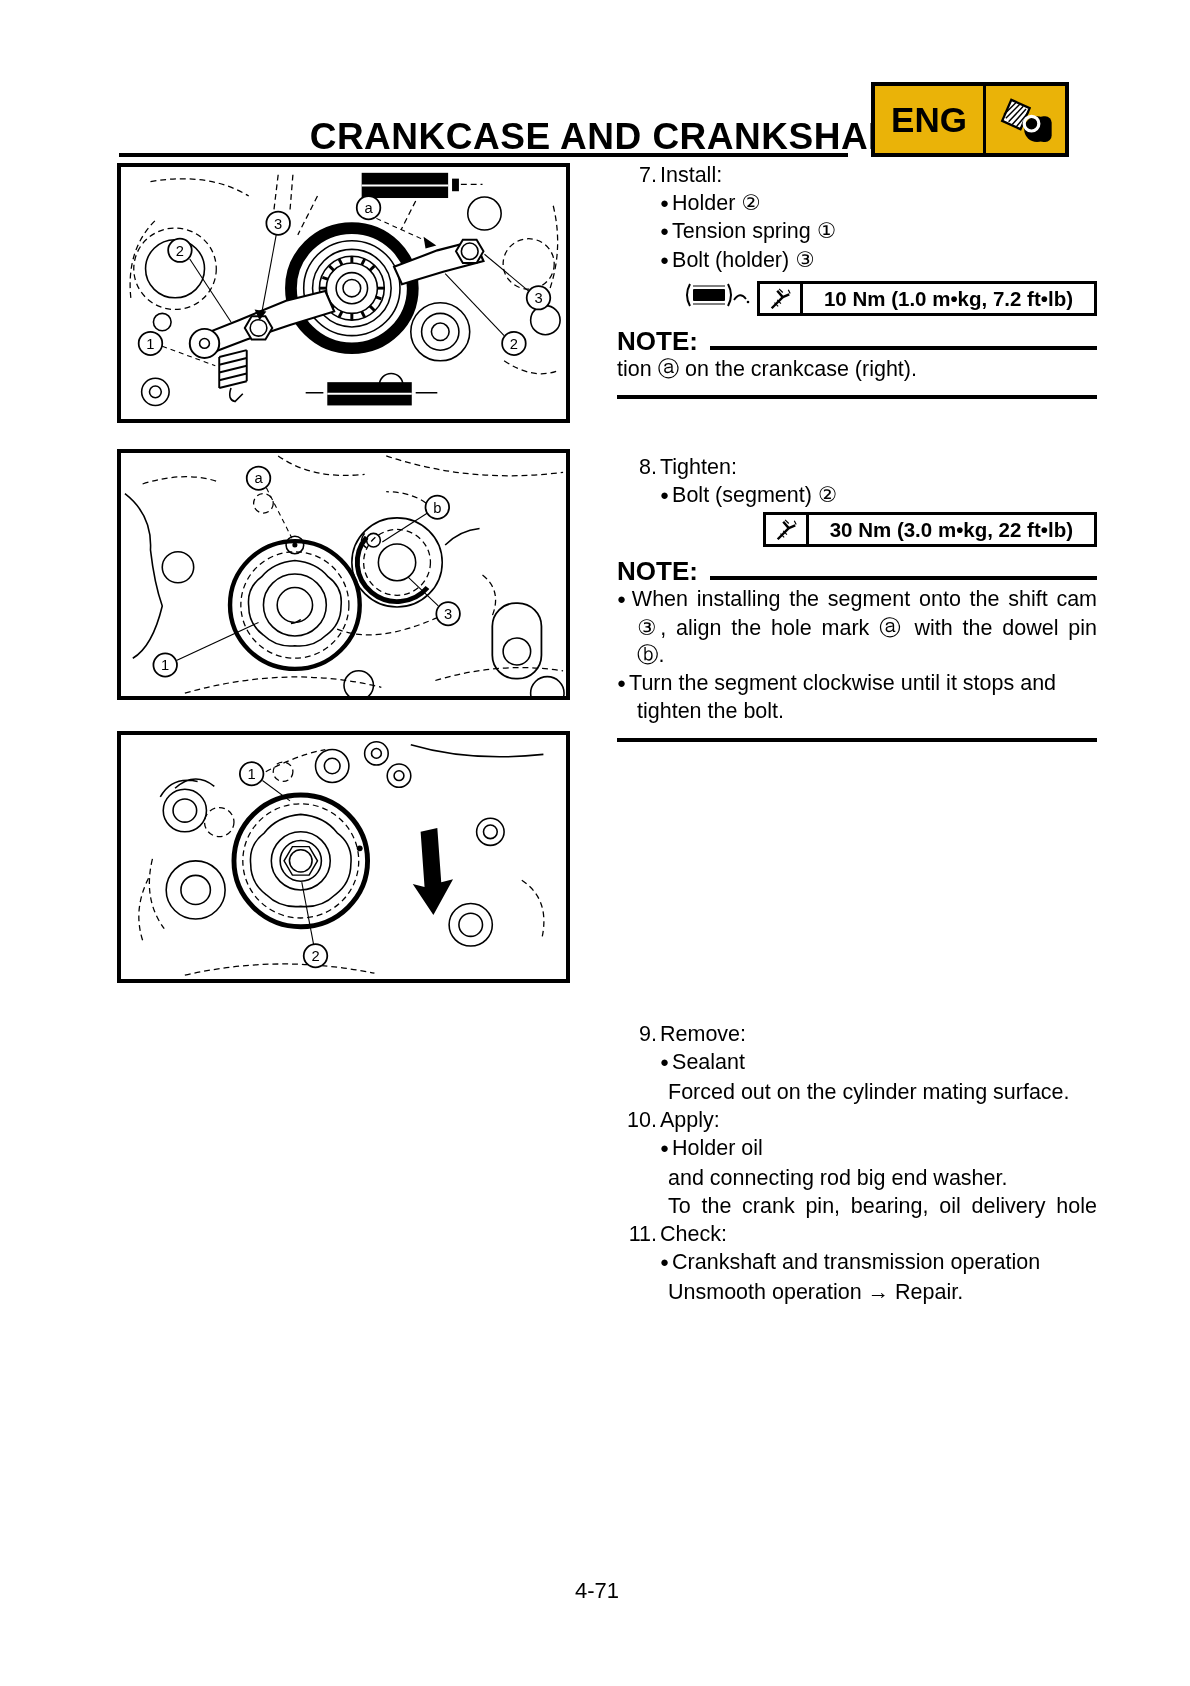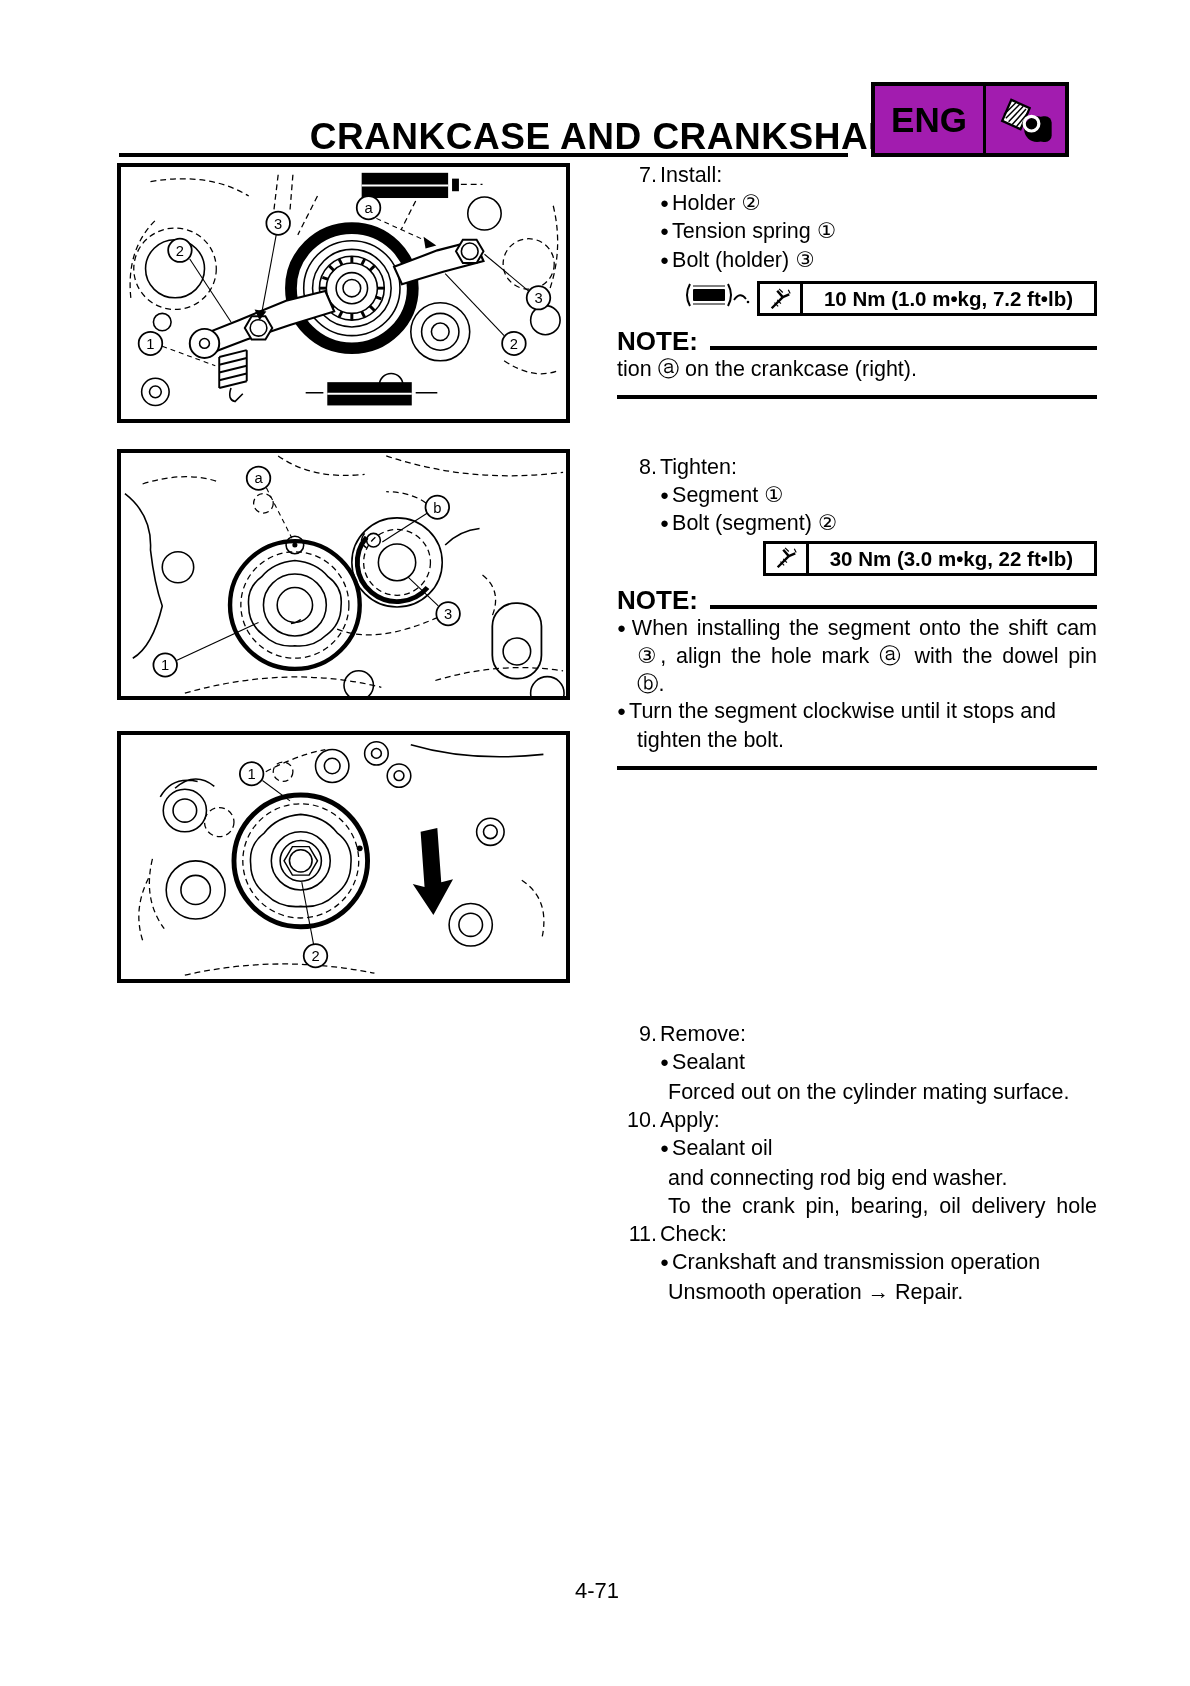--- a/index.html
+++ b/index.html
@@ -3,21 +3,21 @@
 <meta charset="utf-8">
 <style>
   html,body{margin:0;padding:0;background:#e8e8e8;}
   #page{position:relative;width:1190px;height:1686px;background:#ffffff;
         font-family:"Liberation Sans","DejaVu Sans",sans-serif;color:#000;overflow:hidden;}
   
   .title{position:absolute;left:119px;top:116px;width:986px;text-align:center;
          font-size:37px;font-weight:bold;letter-spacing:.5px;white-space:nowrap;}
   .hrule{position:absolute;left:119px;top:153px;width:729px;height:4px;background:#000;}
   .badge{position:absolute;left:871px;top:82px;width:198px;height:75px;border:4px solid #000;
-         box-sizing:border-box;display:flex;background:#a21caf;}
+         box-sizing:border-box;display:flex;background:#eab308;}
   .badge-label{width:108px;display:flex;align-items:center;justify-content:center;
                font-size:35px;font-weight:bold;border-right:3px solid #000;}
   .badge-icon{flex:1;display:flex;align-items:center;justify-content:center;}
   
   .fig{position:absolute;left:117px;width:453px;border:4px solid #000;box-sizing:border-box;background:#fff;}
   .fig svg{display:block;width:100%;height:100%;}
   .fig svg *{vector-effect:none;}
   .ln{stroke:#000;fill:none;stroke-width:1.6;}
   .lnd{stroke:#000;fill:none;stroke-width:1.3;stroke-dasharray:6 4;}
   .thick{stroke:#000;fill:none;}
@@ -292,21 +292,20 @@
     </div>
     <div>tion ⓐ on the crankcase (right).</div>
     <div class="endrule"></div>
   </div>
 
   <div class="col" style="top:454px;">
     <div class="head">
       <span class="num">8.</span>
       <span class="act">Tighten:</span>
     </div>
-    <div class="bli">Segment ①</div>
     <div class="bli">Bolt (segment) ②</div>
     <div class="trow t8">
       <span class="tbox">
         <span class="ticon">
           <svg width="24" height="24" viewBox="0 0 26 26">
             <path d="M4,23 L16,11" stroke="#000" stroke-width="2.6" fill="none"></path>
             <path d="M16,11 L10,4 M16,11 L23,8" stroke="#000" stroke-width="2.6" fill="none"></path>
             <path d="M12,2 L16,6 M22,3 L24,7 M7,17 l4,4 M10,14 l4,4" stroke="#000" stroke-width="1.3" fill="none"></path>
           </svg>
         </span>
@@ -329,21 +328,21 @@
     <div class="head">
       <span class="num">9.</span>
       <span class="act">Remove:</span>
     </div>
     <div class="bli">Sealant</div>
     <div class="sub">Forced out on the cylinder mating surface.</div>
     <div class="head">
       <span class="num">10.</span>
       <span class="act">Apply:</span>
     </div>
-    <div class="bli">Sealant oil</div>
+    <div class="bli">Holder oil</div>
     <div class="sub">and connecting rod big end washer.</div>
     <div class="sub jl">To the crank pin, bearing, oil delivery hole</div>
     <div class="head">
       <span class="num">11.</span>
       <span class="act">Check:</span>
     </div>
     <div class="bli">Crankshaft and transmission operation</div>
     <div class="sub">Unsmooth operation → Repair.</div>
   </div>
 

